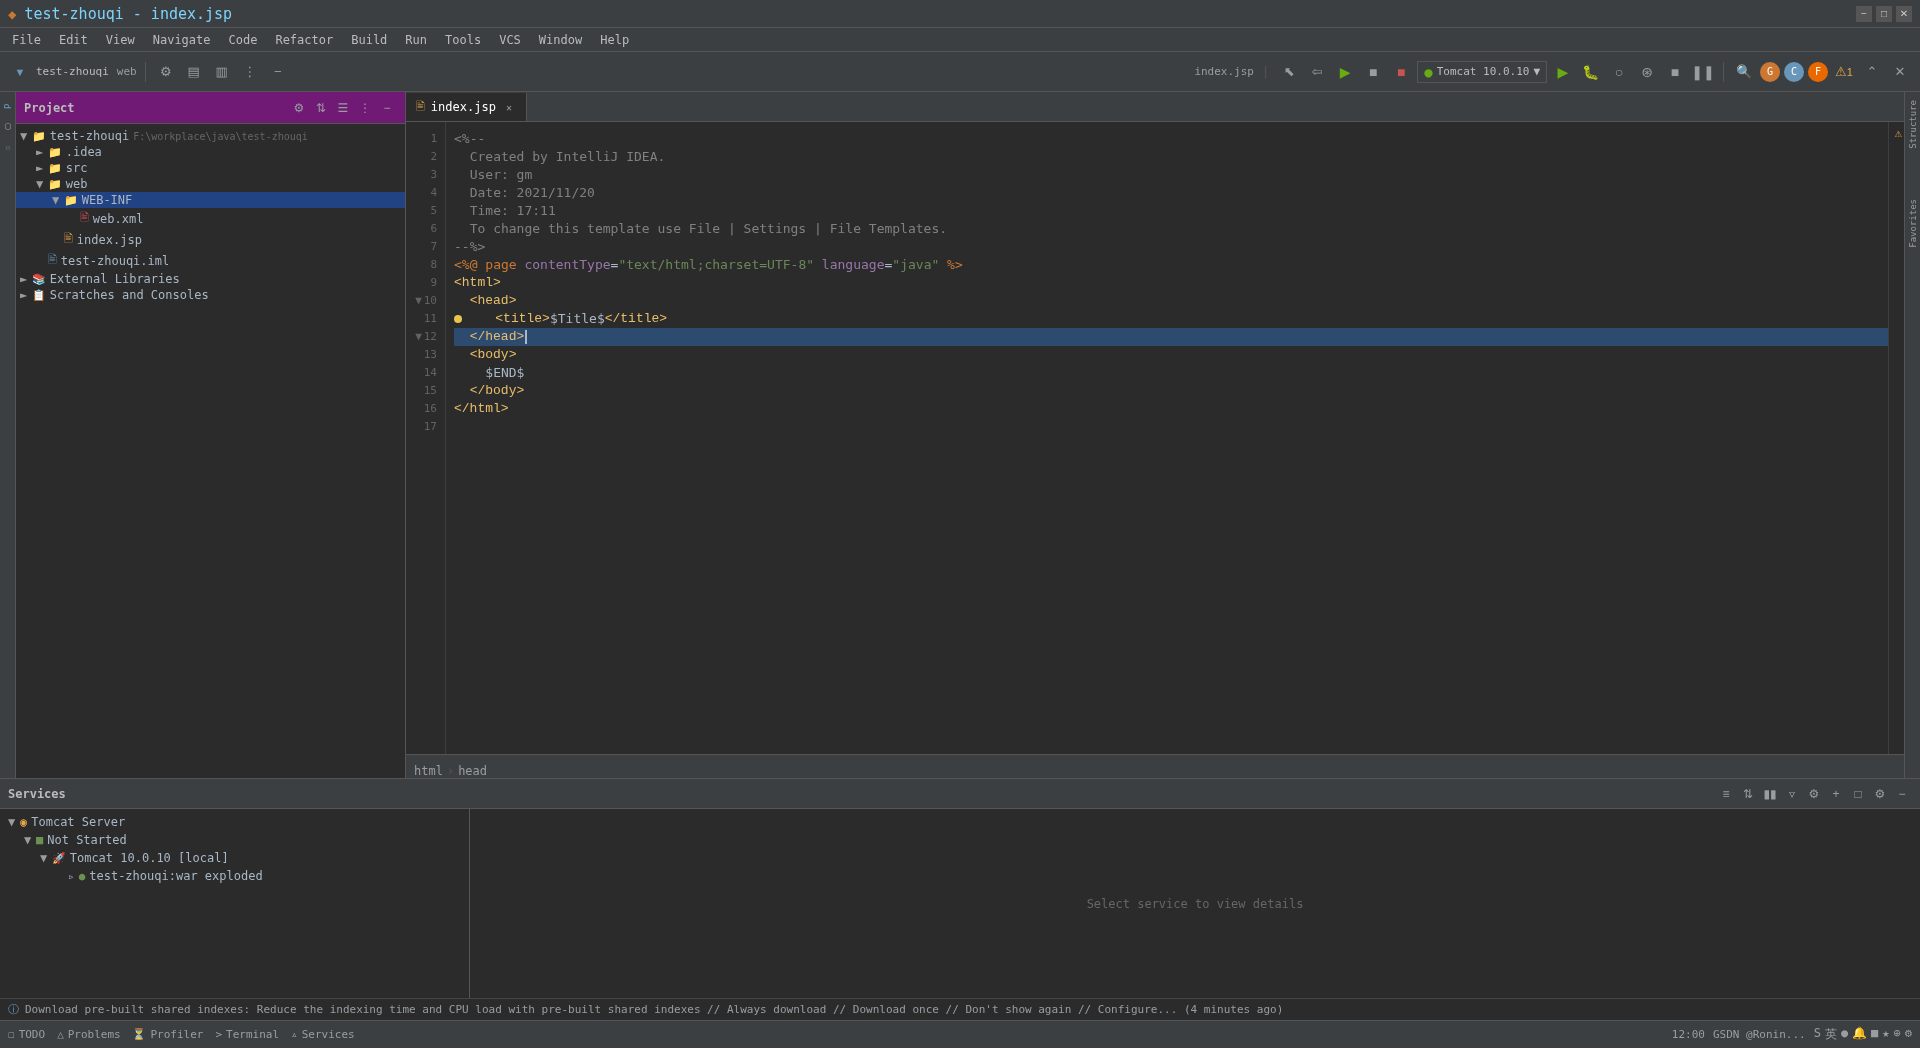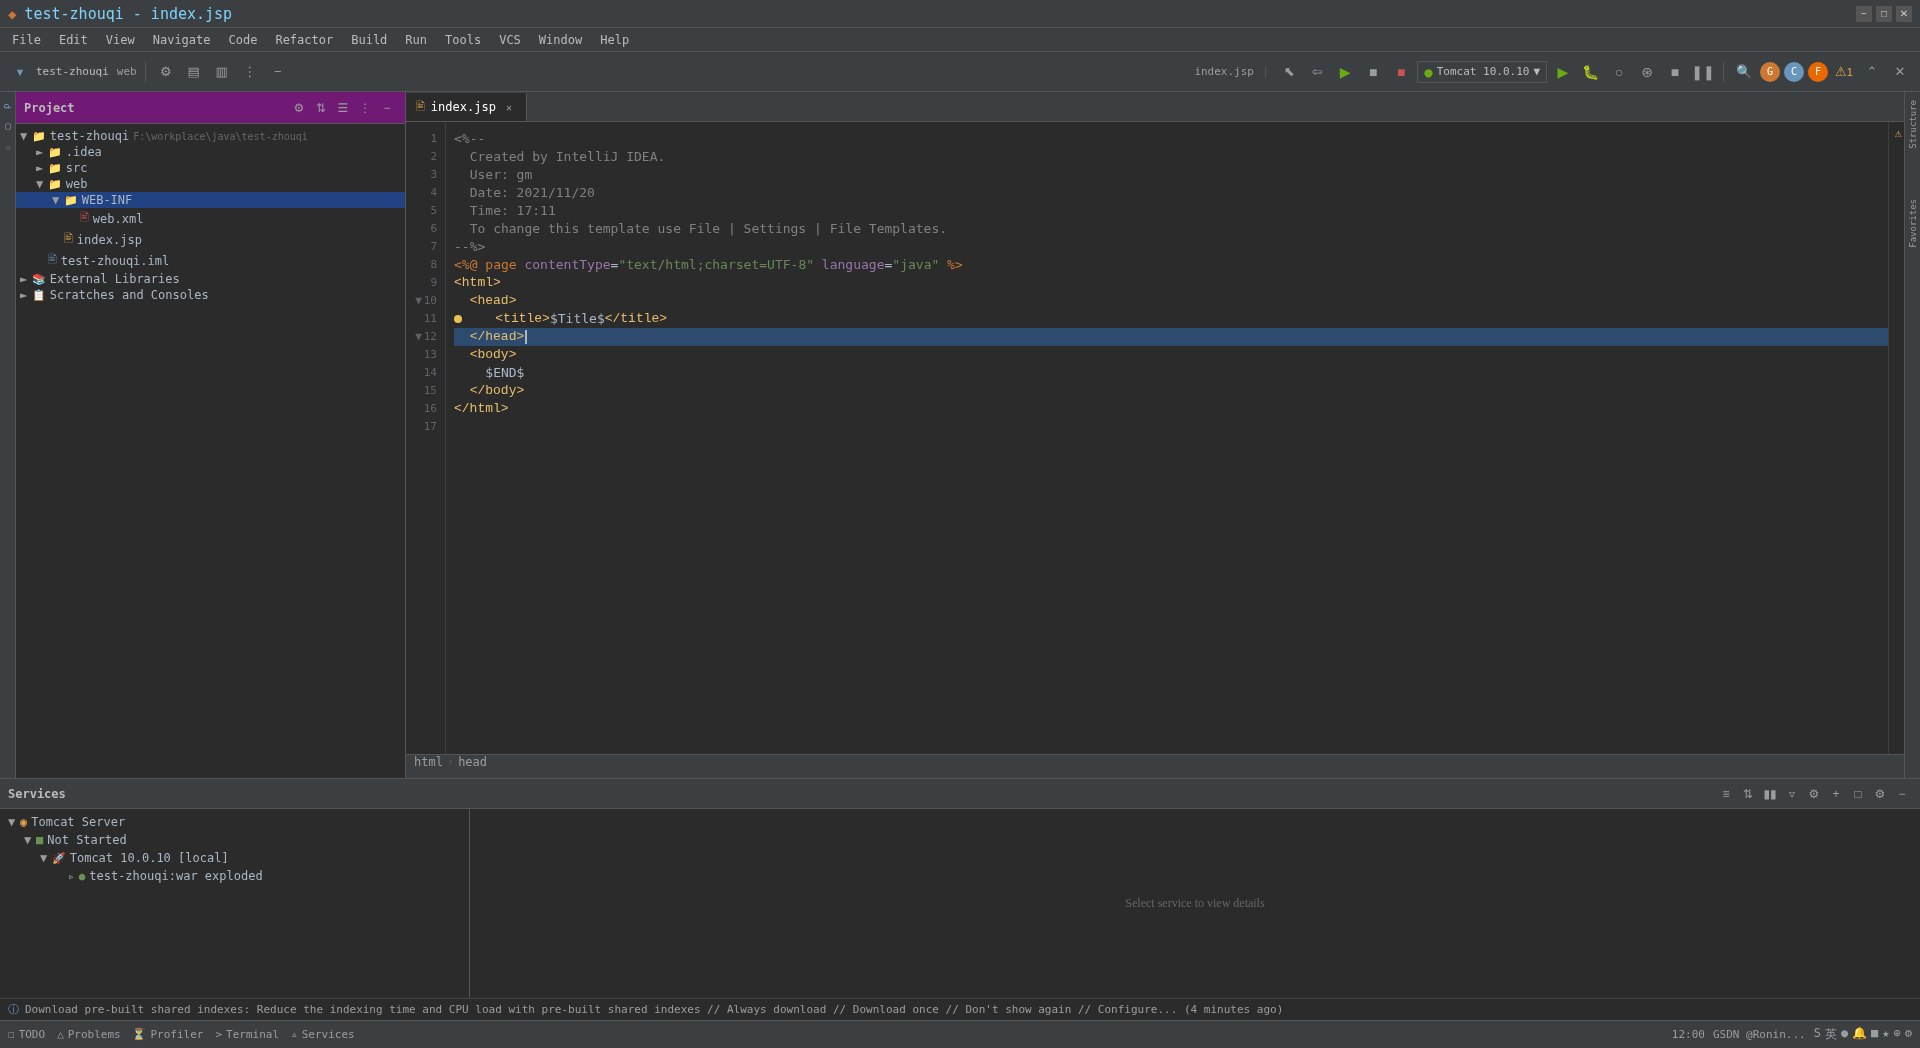--- a/index.html
+++ b/index.html
@@ -298,21 +298,21 @@
     .c-value { color: #6a8759; }
     .c-punct { color: #a9b7c6; }
     .c-normal { color: #a9b7c6; }
 
     
     .breadcrumb-bar {
       height: 24px;
       background: #3c3f41;
       border-top: 1px solid #555;
       display: flex;
-      align-items: flex-start;
+      align-items: flex-end;
       padding: 0 8px;
       gap: 4px;
       flex-shrink: 0;
     }
     .breadcrumb-item {
       font-size: 12px;
       color: #9a9da0;
     }
     .breadcrumb-sep { color: #555; }
 
@@ -366,21 +366,20 @@
       border-right: 1px solid #555;
       overflow-y: auto;
     }
     .services-main {
       flex: 1;
       display: flex;
       align-items: center;
       justify-content: center;
       color: #666;
       font-size: 12px;
-      font-family: Liberation Serif, serif;
     }
     .svc-item {
       display: flex;
       align-items: center;
       padding: 2px 8px;
       cursor: pointer;
       font-size: 12px;
       color: #a9b7c6;
     }
     .svc-item .svc-arrow { width: 12px; color: #9a9da0; }

